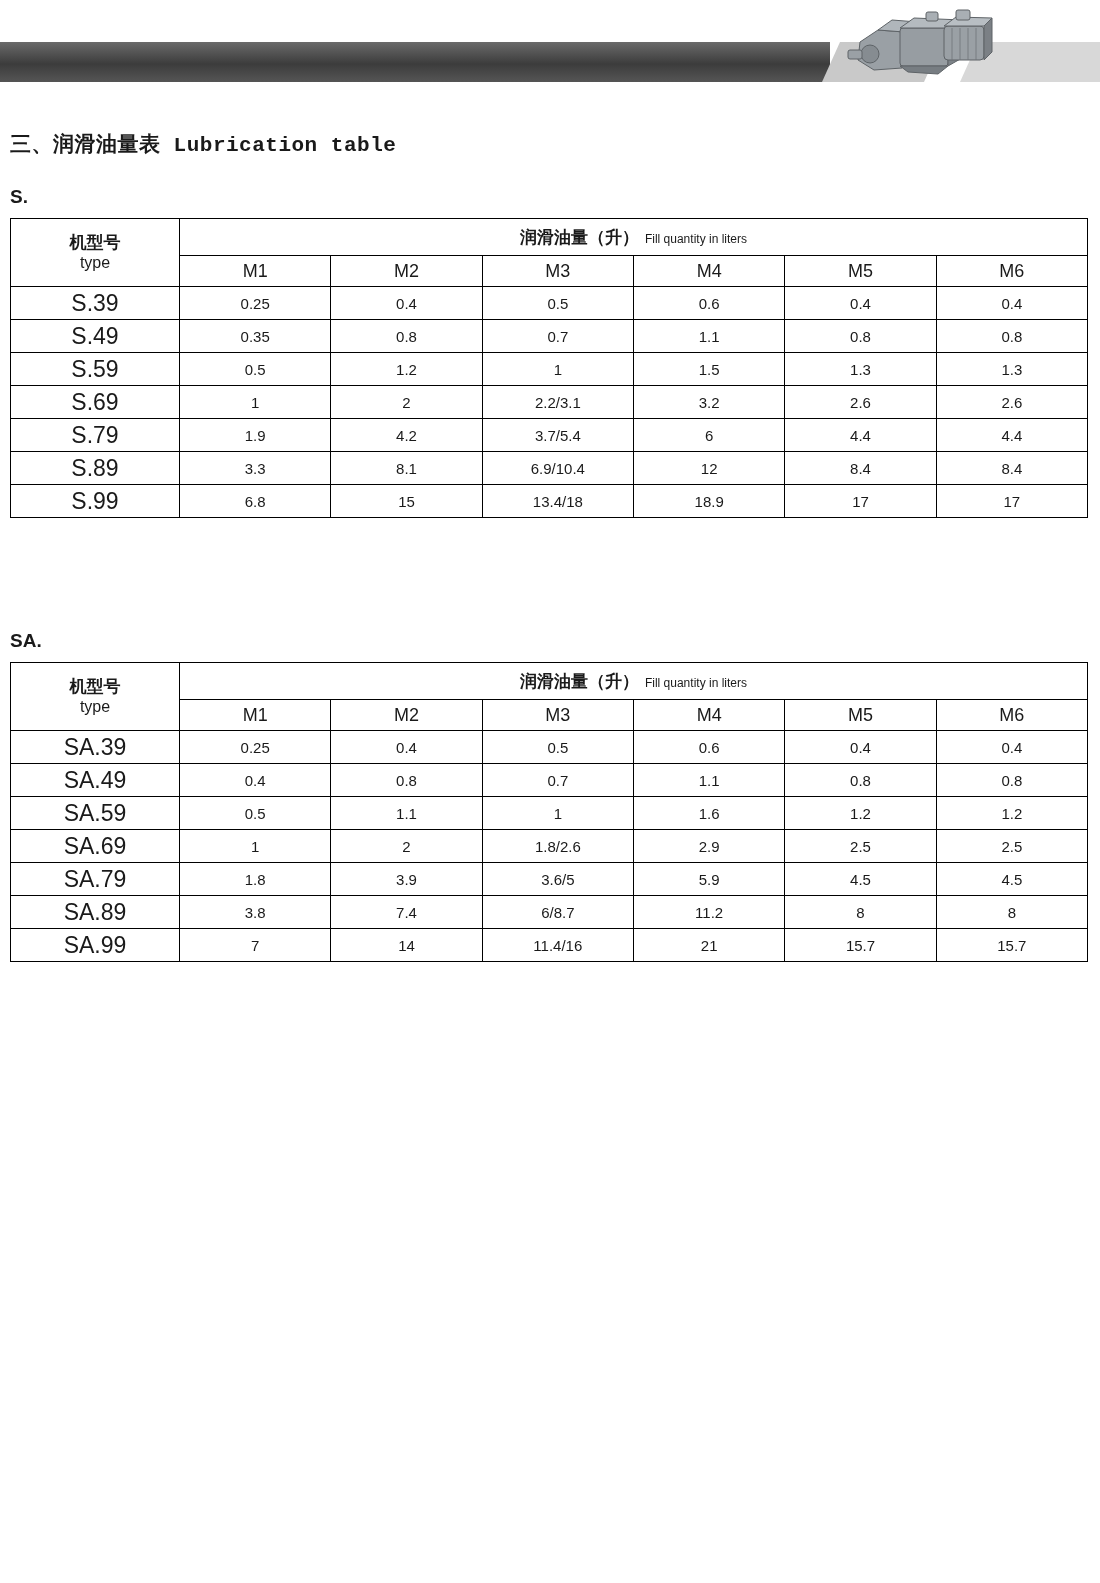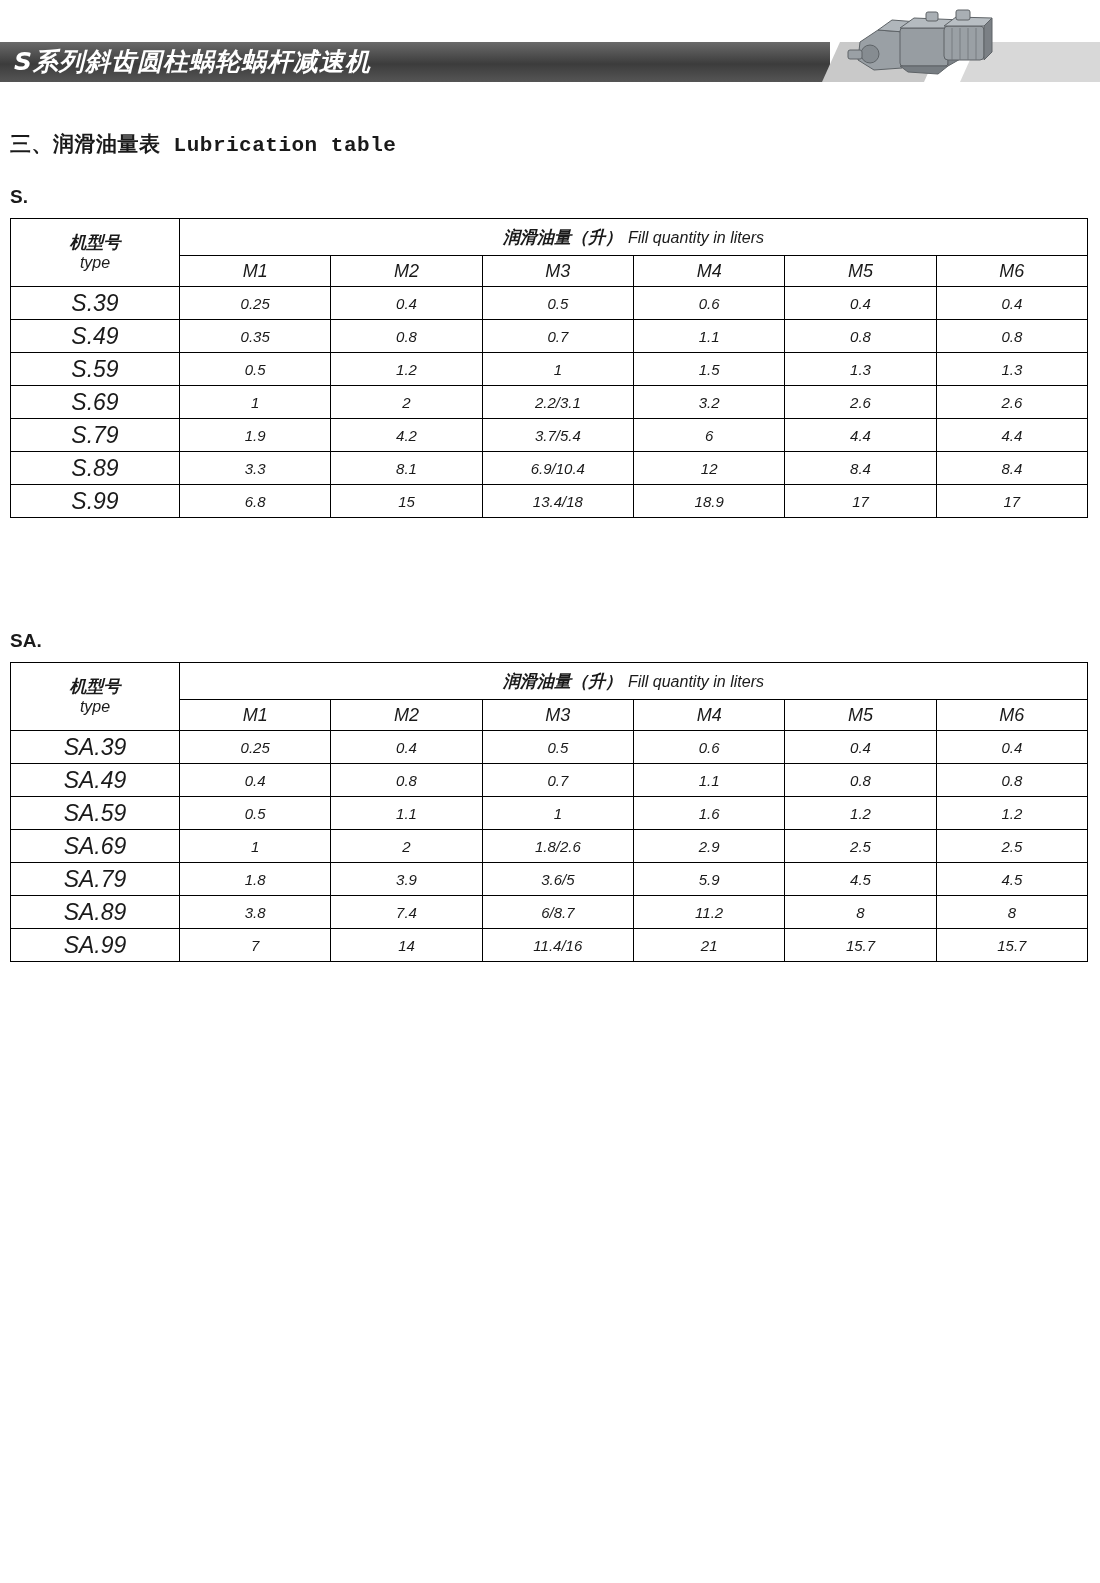--- a/index.html
+++ b/index.html
@@ -85,21 +85,20 @@
     font-weight: bold;
     font-family: "Liberation Sans", sans-serif;
   }
   .group-label.second {
     margin-top: 112px;
   }
 
   
   .tbl-wrap {
     margin: 0 12px 0 10px;
-    font-style: italic;
   }
   table.lub {
     border-collapse: collapse;
     width: 1078px;
     table-layout: fixed;
     font-size: 15px;
   }
   table.lub td, table.lub th {
     border: 1px solid #000000;
     text-align: center;
@@ -126,41 +125,40 @@
   }
   table.lub .span-head {
     font-size: 17px;
     font-weight: bold;
     height: 36px;
     font-family: "DejaVu Sans", "Liberation Sans", sans-serif;
   }
   table.lub .span-head .en {
     font-weight: normal;
     font-family: "Liberation Sans", sans-serif;
-    font-size: 16px;
+    font-size: 12px;
   }
   table.lub .m-head {
     font-size: 18px;
     height: 30px;
   }
   table.lub .type-cell {
     font-size: 23px;
   }
   table.lub .val {
     font-size: 15px;
   }
 </style>
 </head>
 <body>
 
 <div class="header">
   <div class="header-bar"></div>
   <div class="header-bar-tail"></div>
   <div class="header-bar-tail2"></div>
-  <div class="header-title">S系列斜齿圆柱蜗轮蜗杆减速机</div>
   <svg class="header-img" viewBox="0 0 160 86">
     <g fill="#8c9196" stroke="#5e6367" stroke-width="1">
       <path d="M20 36 L38 24 L64 26 L70 44 L62 62 L34 64 L18 54 Z" fill="#9aa0a5"></path>
       <path d="M38 24 L52 14 L78 16 L64 26 Z" fill="#b0b6bb"></path>
       <rect x="60" y="22" width="48" height="38" rx="3" fill="#979da2"></rect>
       <path d="M60 22 L74 12 L122 14 L108 22 Z" fill="#b4babf"></path>
       <path d="M108 22 L122 14 L122 52 L108 60 Z" fill="#7d8388"></path>
       <rect x="104" y="20" width="40" height="34" rx="4" fill="#9aa0a5"></rect>
       <path d="M104 20 L116 11 L152 12 L144 20 Z" fill="#b8bec3"></path>
       <path d="M144 20 L152 12 L152 46 L144 54 Z" fill="#7b8085"></path>

